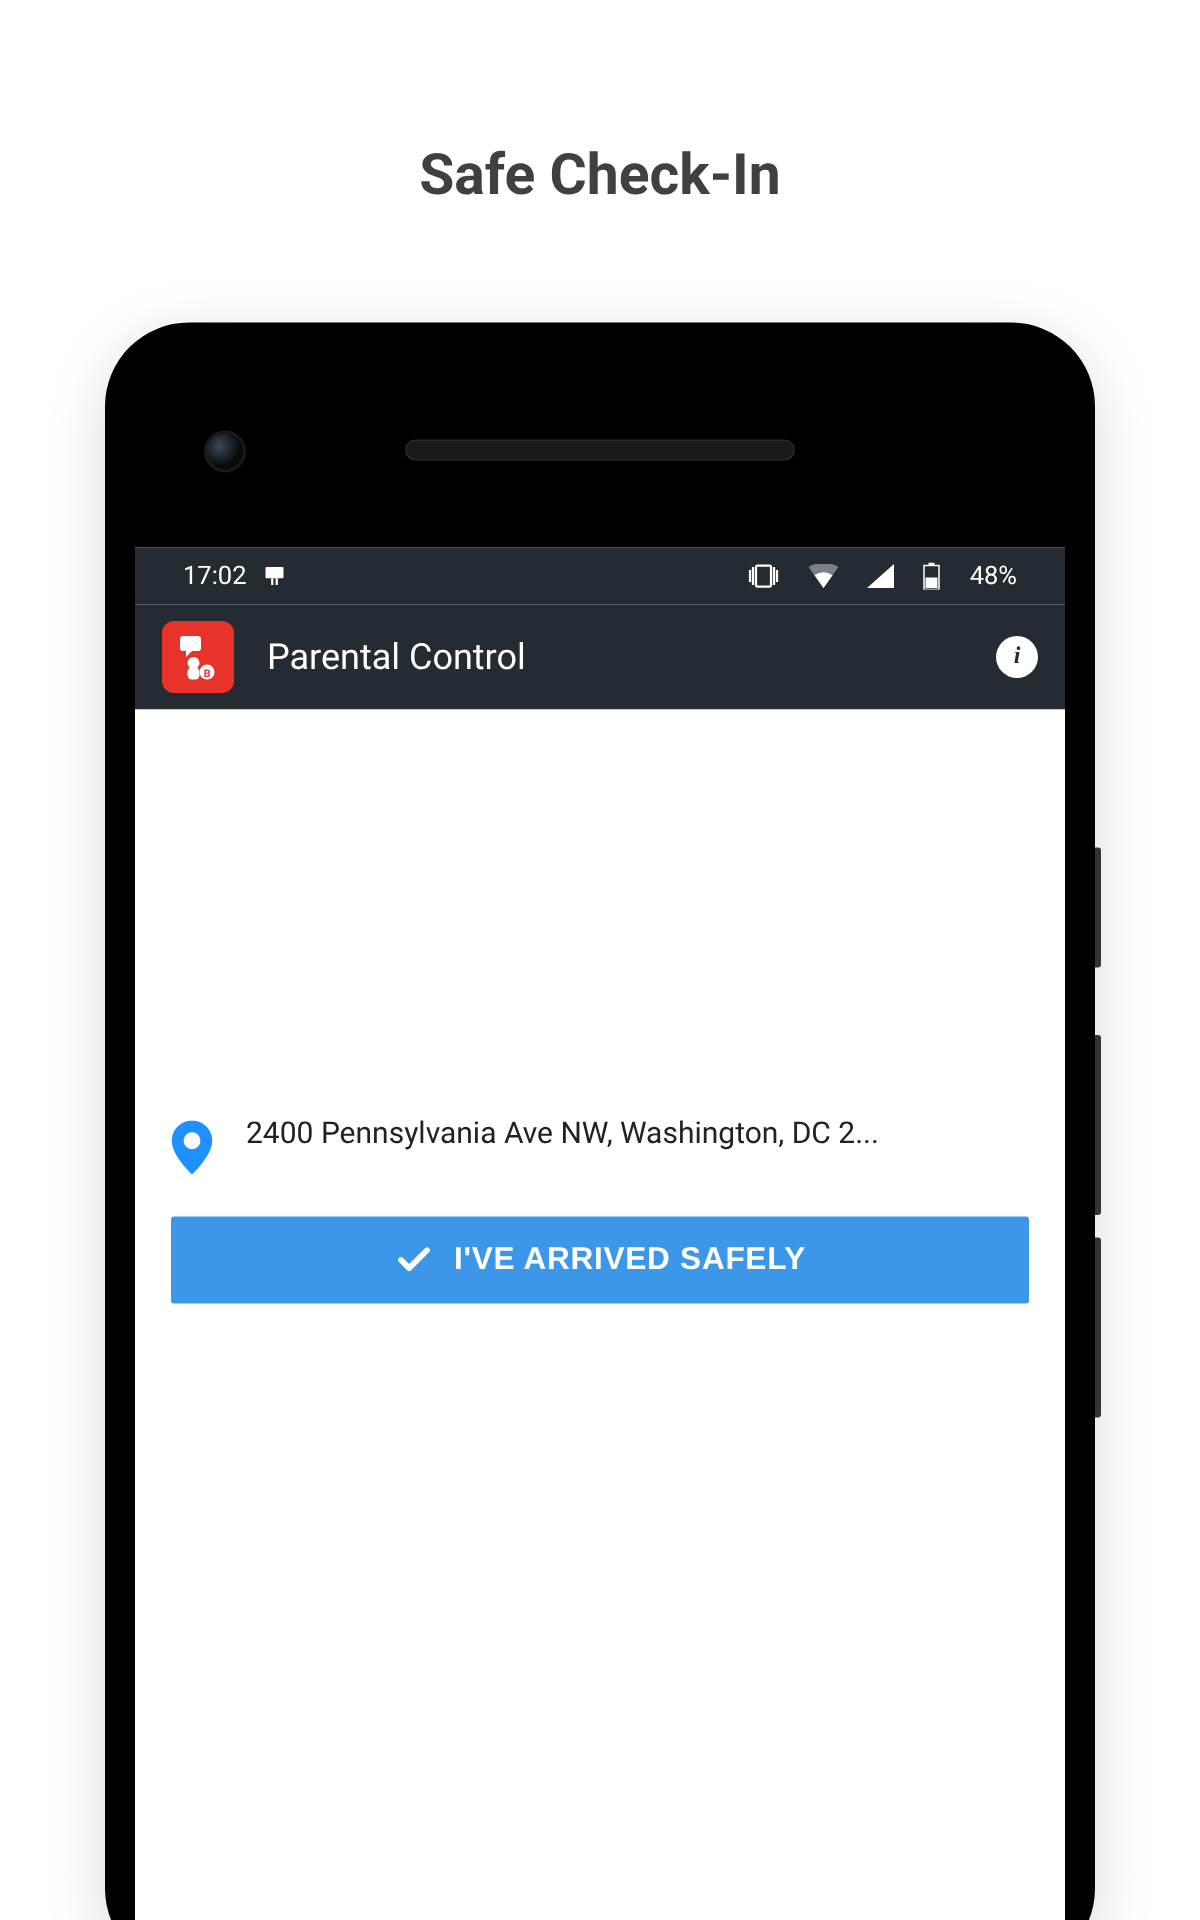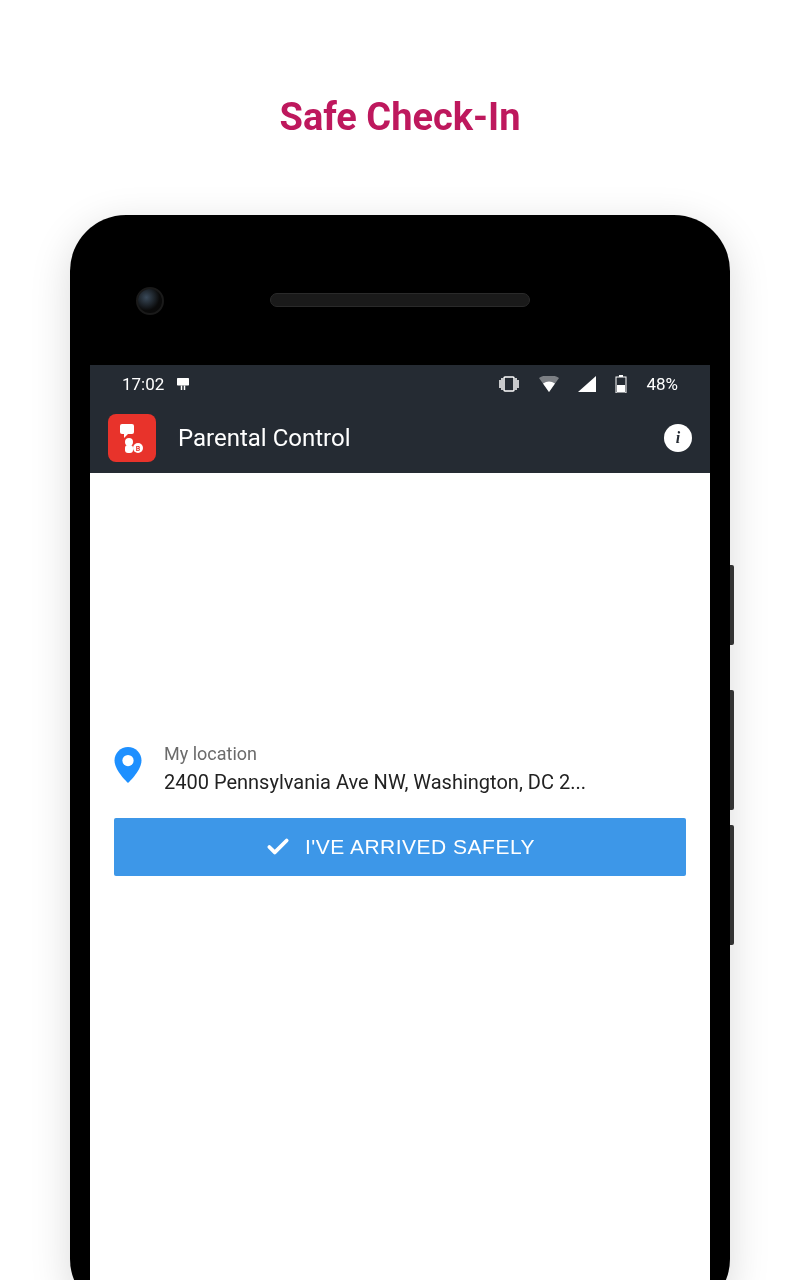--- a/index.html
+++ b/index.html
@@ -12,21 +12,21 @@
     background: #ffffff;
     width: 800px;
     height: 1280px;
     position: relative;
     overflow: hidden;
   }
   .page-title {
     text-align: center;
     font-size: 38px;
     font-weight: 700;
-    color: #be185d;
+    color: #404040;
     margin-top: 95px;
   }
   .phone-frame {
     position: absolute;
     top: 215px;
     left: 50%;
     transform: translateX(-50%);
     width: 660px;
     height: 1100px;
     background: #000000;
@@ -203,21 +203,21 @@
     overflow: hidden;
     text-overflow: ellipsis;
   }
   .arrived-button {
     width: 100%;
     height: 58px;
     background: #3d97e8;
     color: #ffffff;
     border: none;
     font-size: 21px;
-    font-weight: 400;
+    font-weight: 700;
     letter-spacing: 0.5px;
     display: flex;
     align-items: center;
     justify-content: center;
     gap: 14px;
     cursor: pointer;
     border-radius: 2px;
     text-align: right;
   }
   .checkmark-svg {
@@ -300,21 +300,20 @@
       <div class="content">
         <div class="location-section">
           <div class="location-row">
             <div class="location-pin">
               <svg width="28" height="36" viewBox="0 0 24 32" fill="#1e90ff">
                 <path d="M12 0 C5.4 0 0 5.4 0 12 C0 21 12 32 12 32 S24 21 24 12 C24 5.4 18.6 0 12 0 Z"></path>
                 <circle cx="12" cy="12" r="5" fill="#ffffff"></circle>
               </svg>
             </div>
             <div class="location-text">
-              <div class="location-label">My location</div>
               <div class="location-address">2400 Pennsylvania Ave NW, Washington, DC 2...</div>
             </div>
           </div>
           <button class="arrived-button">
             <svg class="checkmark-svg" viewBox="0 0 24 24" fill="none" stroke="#ffffff" stroke-width="3.5" stroke-linecap="round" stroke-linejoin="round">
               <polyline points="4 12 9 17 20 6"></polyline>
             </svg>
             <span>I'VE ARRIVED SAFELY</span>
           </button>
         </div>

